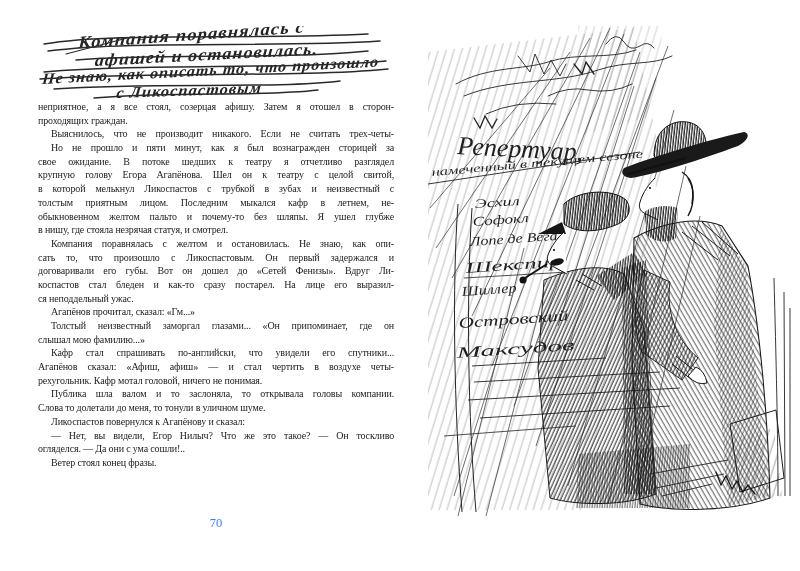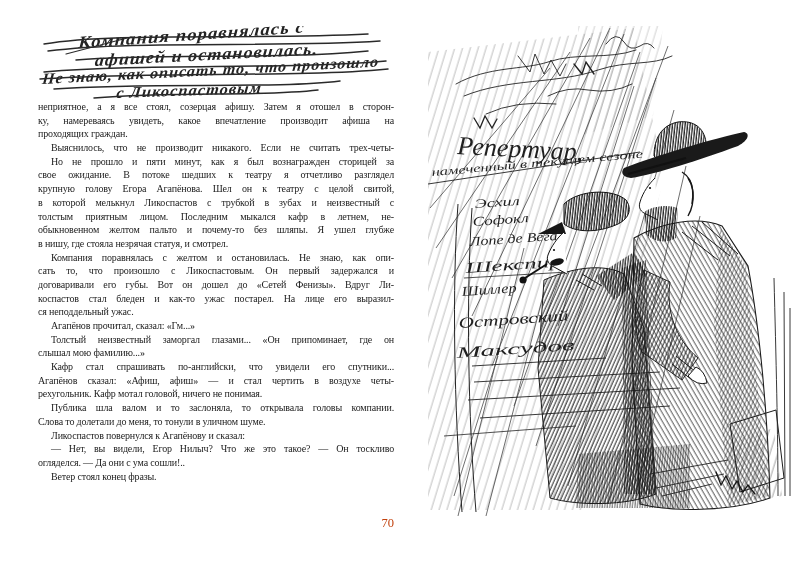--- a/index.html
+++ b/index.html
@@ -14,22 +14,22 @@
   }
   .bodytext{position:absolute;left:38px;top:100px;width:356px;}
   .para{display:block;}
   .ln{
     height:13.7px;line-height:13.7px;font-size:10px;letter-spacing:-0.15px;
     overflow:hidden;white-space:normal;color:#1c1c1c;
   }
   .j{text-align:justify;text-align-last:justify;}
   .i{text-indent:13px;}
   .pageno{
-    position:absolute;left:38px;top:516px;width:356px;text-align:right;
-    font-size:12.5px;color:#c2410c;
+    position:absolute;left:38px;top:516px;width:356px;text-align:center;
+    font-size:12.5px;color:#3b82f6;
   }
   .illo{position:absolute;left:428px;top:26px;}
   .illo text{font-family:"Liberation Serif", serif;font-style:italic;fill:#1f1f1f;}
 </style>
 </head>
 <body>
 
 <div class="sheet">
 
   <div>
@@ -49,40 +49,39 @@
         <path d="M8,46 C110,37 250,44 350,35"></path>
         <path d="M4,53 C120,45 260,52 352,43"></path>
         <path d="M18,63 C120,56 240,63 304,55"></path>
         <path d="M58,72 C140,65 225,71 282,64"></path>
       </g>
     </svg>
 
     <div class="bodytext">
       <div class="para">
         <div class="ln j">неприятное, а я все стоял, созерцая афишу. Затем я отошел в сторон-</div>
-        <div class="ln j">ку, намереваясь увидеть, какое впечатление производит афиша на</div>
         <div class="ln">проходящих граждан.</div>
       </div>
       <div class="para">
         <div class="ln j i">Выяснилось, что не производит никакого. Если не считать трех-четы-</div>
       </div>
       <div class="para">
         <div class="ln j i">Но не прошло и пяти минут, как я был вознагражден сторицей за</div>
         <div class="ln j">свое ожидание. В потоке шедших к театру я отчетливо разглядел</div>
         <div class="ln j">крупную голову Егора Агапёнова. Шел он к театру с целой свитой,</div>
         <div class="ln j">в которой мелькнул Ликоспастов с трубкой в зубах и неизвестный с</div>
         <div class="ln j">толстым приятным лицом. Последним мыкался кафр в летнем, не-</div>
         <div class="ln j">обыкновенном желтом пальто и почему-то без шляпы. Я ушел глубже</div>
         <div class="ln">в нишу, где стояла незрячая статуя, и смотрел.</div>
       </div>
       <div class="para">
         <div class="ln j i">Компания поравнялась с желтом и остановилась. Не знаю, как опи-</div>
         <div class="ln j">сать то, что произошло с Ликоспастовым. Он первый задержался и</div>
         <div class="ln j">договаривали его губы. Вот он дошел до «Сетей Фенизы». Вдруг Ли-</div>
-        <div class="ln j">коспастов стал бледен и как-то ужас постарел. На лице его выразил-</div>
+        <div class="ln j">коспастов стал бледен и как-то сразу постарел. На лице его выразил-</div>
         <div class="ln">ся неподдельный ужас.</div>
       </div>
       <div class="para">
         <div class="ln i">Агапёнов прочитал, сказал: «Гм...»</div>
       </div>
       <div class="para">
         <div class="ln j i">Толстый неизвестный заморгал глазами... «Он припоминает, где он</div>
         <div class="ln">слышал мою фамилию...»</div>
       </div>
       <div class="para">

